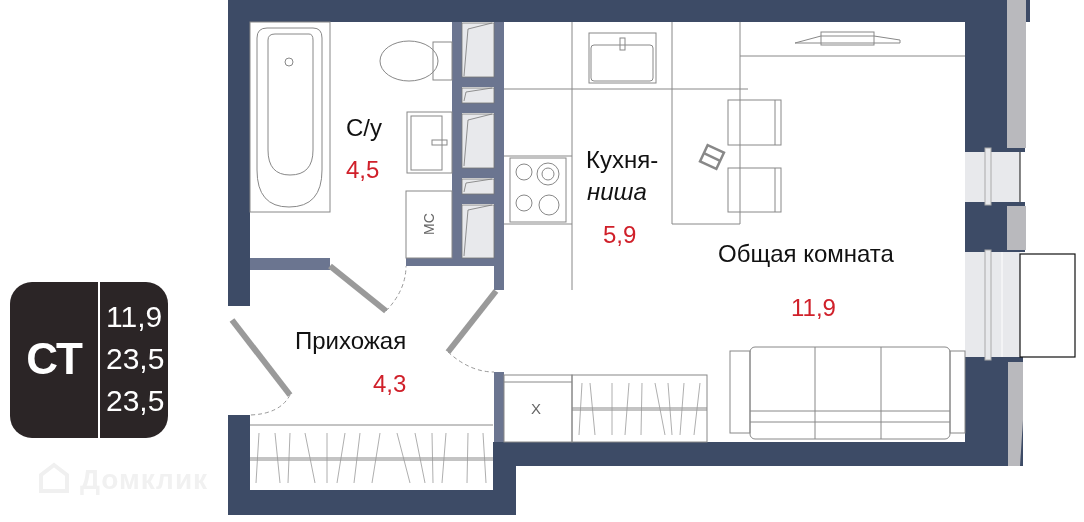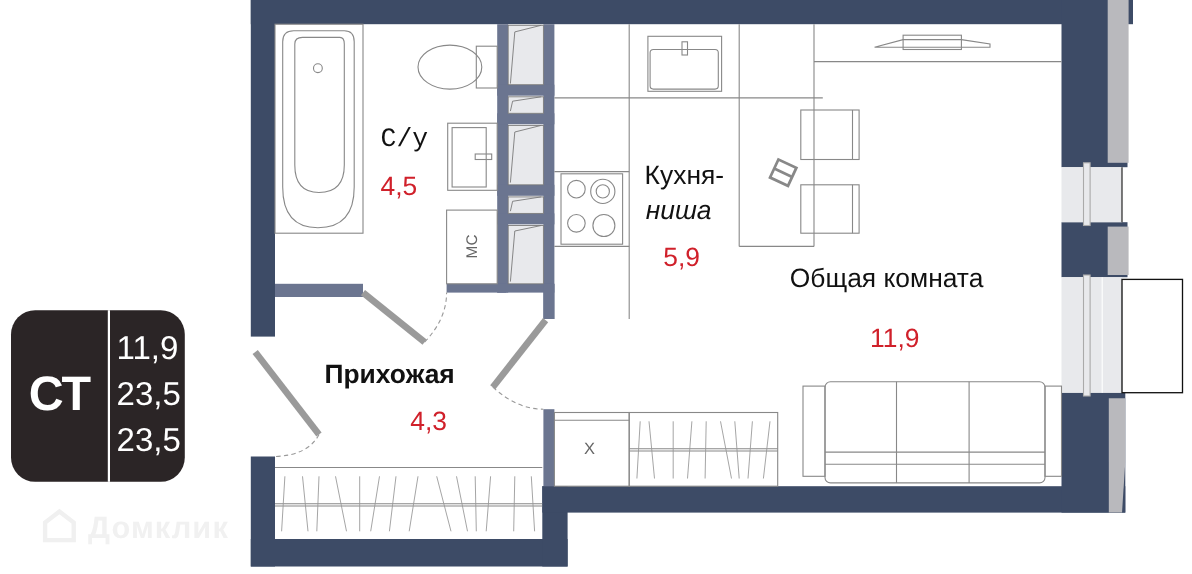--- a/index.html
+++ b/index.html
@@ -194,27 +194,27 @@
     <div>23,5</div>
     <div>23,5</div>
   </div>
 </div>
 
 <svg class="wm-icon" width="32" height="32" viewBox="0 0 32 32">
   <path d="M16,3 L29,13 L29,29 L3,29 L3,13 Z" fill="none" stroke="#f0f0f0" stroke-width="4"></path>
 </svg>
 <div class="watermark" style="left:80px;">Домклик</div>
 
-<div class="lbl" style="left:346px; top:114px;font-family:Liberation Mono, monospace;">С/у</div>
+<div class="lbl" style="left:346px; top:114px;">С/у</div>
 <div class="area" style="left:346px; top:156px;">4,5</div>
 
 <div class="lbl" style="left:586px; top:146px;">Кухня-</div>
 <div class="lbl" style="left:587px; top:178px;font-style:italic;">ниша</div>
 <div class="area" style="left:603px; top:221px;">5,9</div>
 
 <div class="lbl" style="left:718px; top:240px;">Общая комната</div>
 <div class="area" style="left:791px; top:294px;">11,9</div>
 
-<div class="lbl" style="left:295px; top:327px;font-weight:bold;">Прихожая</div>
+<div class="lbl" style="left:295px; top:327px;">Прихожая</div>
 <div class="area" style="left:341px; top:370px;margin-left:32px;">4,3</div>
 
 <div class="ms" style="left:418px; top:216px;">МС</div>
 <div class="x-mark" style="left:531px; top:400px;">Х</div>
 
 </body></html>

